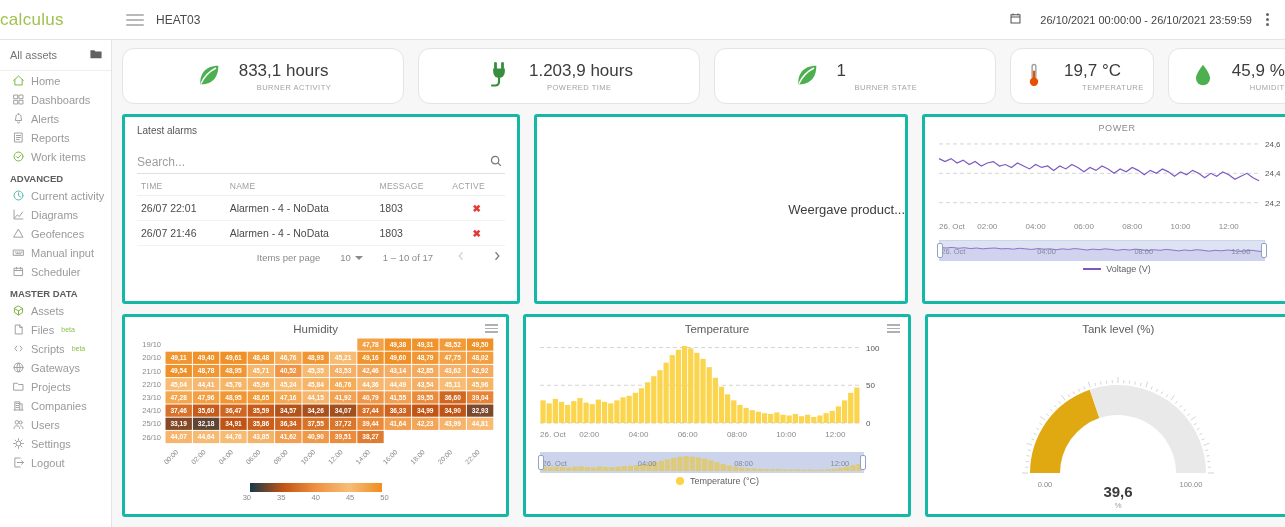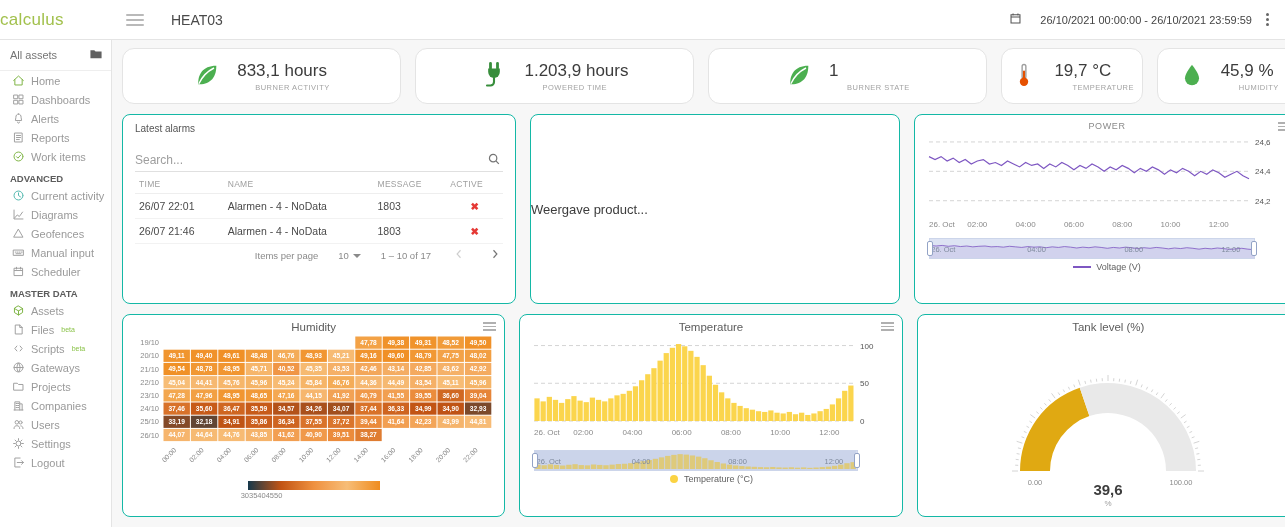--- a/index.html
+++ b/index.html
@@ -4,21 +4,21 @@
 <style>
   * { box-sizing: border-box; margin: 0; padding: 0; }
   html,body { width:1285px; height:527px; overflow:hidden; }
   body { font-family:"Liberation Sans", sans-serif; background:#f7f7f7; color:#333; font-size:12px; }
 
   
   .topbar { height:40px; background:#fff; border-bottom:1px solid #e4e4e4; display:flex; align-items:center; }
   .logo { width:112px; padding-left:0; font-size:17px; color:#a2c14d; letter-spacing:.3px; }
   .hamburger { margin-left:14px; width:18px; cursor:pointer; display:flex; flex-direction:column; gap:3px; background:none; border:none; }
   .hamburger span { height:2px; background:#b9b9b9; border-radius:1px; }
-  .page-title { margin-left:27px; font-size:14px; color:#4a4a4a; }
+  .page-title { margin-left:12px; font-size:12px; color:#4a4a4a; }
   .top-spacer { flex:1; }
   .daterange { display:flex; align-items:center; gap:18px; font-size:11px; color:#444; cursor:pointer; }
   .kebab { margin:0 10px 0 8px; background:none; border:none; cursor:pointer; padding:4px 6px; }
   .kebab i { display:block; width:3px; height:3px; background:#666; border-radius:50%; margin:2px auto; }
 
   
   .shell { display:flex; height:487px; }
   .sidebar { width:112px; background:#fff; border-right:1px solid #e4e4e4; padding-top:6px; overflow:hidden; flex:none; }
   .assets-row { display:flex; align-items:center; justify-content:space-between; padding:2px 8px 8px 10px; border-bottom:1px solid #eee; color:#757575; font-size:11px; }
   .nav-item { display:flex; align-items:center; gap:6px; padding:3px 12px; font-size:11px; color:#9a9a9a; cursor:pointer; white-space:nowrap; }
@@ -33,59 +33,59 @@
   .kpi-card { background:#fff; border:1px solid #e4e4e4; border-radius:12px; display:flex; align-items:center; justify-content:center; gap:16px; }
   .kpi-card.wide { flex:2.03; }
   .kpi-card.narrow { flex:1.03; }
   .kpi-value { font-size:17px; color:#3c3c3c; }
   .kpi-label { font-size:7.5px; color:#a3a3a3; letter-spacing:.5px; margin-top:2px;padding-left:18px; }
 
   
   .grid-row { display:flex; gap:14px; }
   .row2 { height:190px; }
   .row3 { height:203px; }
-  .card { background:#fff; border:1px solid #14b8a6; border-radius:8px; position:relative; flex:1; overflow:hidden; }
+  .card { background:#fff; border:3px solid #14b8a6; border-radius:3px; position:relative; flex:1; overflow:hidden; }
 
   
   .alarms-card { padding:8px 12px 4px; }
   .card-title { font-size:10px; color:#555; }
   .search-wrap { position:relative; margin-top:16px; }
   .search-wrap input { width:100%; border:none; border-bottom:1px solid #e0e0e0; outline:none; font-size:12px; padding:3px 22px 4px 0; color:#444; background:transparent; font-family:inherit; }
   .search-wrap input::placeholder { color:#9e9e9e; }
   .search-icon { position:absolute; right:2px; top:2px; }
   table.alarms { width:100%; border-collapse:collapse; margin-top:3px; }
   table.alarms th { font-size:8.5px; color:#9e9e9e; text-align:left; font-weight:normal; padding:4px 4px; border-bottom:1px solid #eee; letter-spacing:.3px; }
   table.alarms td { font-size:10.5px; color:#4a4a4a; padding:6px 4px; border-bottom:1px solid #f2f2f2; }
   td.active-cell, th.active-col { text-align:center; }
   .active-x { color:#e53935; font-size:10px; font-weight:bold; }
   .paginator { display:flex; justify-content:flex-end; align-items:center; gap:20px; font-size:9.5px; color:#8a8a8a; margin-top:4px; }
   .pgsize { display:flex; align-items:center; gap:4px; cursor:pointer; }
   .caret { width:0; height:0; border-left:4px solid transparent; border-right:4px solid transparent; border-top:4px solid #8a8a8a; }
   .pg-btn { background:none; border:none; cursor:pointer; padding:0 2px; }
 
   
-  .product-card { display:flex; align-items:center; justify-content:flex-start; }
+  .product-card { display:flex; align-items:center; justify-content:flex-end; }
   .product-text { font-size:13px; color:#3c3c3c; }
 
   
   .chart-card { padding:6px 8px 4px; display:flex; flex-direction:column; }
   .chart-title-sm { text-align:center; font-size:9px; color:#8a8a8a; letter-spacing:.6px; }
   .chart-title-md { text-align:center; font-size:11.5px; color:#5c5c5c; }
   .chart-menu { position:absolute; right:8px; top:7px; width:13px; cursor:pointer; background:none; border:none; display:flex; flex-direction:column; gap:2px; }
   .chart-menu span { height:1.6px; background:#b0b0b0; }
   .brush { position:relative; height:21px; background:#dde3f3; border:1px solid #ccd5ea; margin:3px 36px 0 6px; }
   .brush svg { display:block; }
   .brush-handle { position:absolute; top:2px; width:6px; height:15px; background:#fff; border:1px solid #93a3c6; border-radius:2px; cursor:ew-resize; }
   .brush-label { position:absolute; top:50%; transform:translateY(-50%); font-size:7.5px; color:#7f8a9d; white-space:nowrap; }
   .legend { display:flex; align-items:center; justify-content:center; gap:5px; margin-top:3px; font-size:9px; color:#616161; }
 
   
   .heat-legend { display:flex; flex-direction:column; align-items:center; margin-top:2px; }
   .heat-bar { width:132px; height:9px; background:linear-gradient(to right,#16394c,#c25414,#ef9140,#f7bd77,#ef8c1f); }
-  .heat-ticks { width:146px; display:flex; font-size:7.5px; color:#8a8a8a; margin-top:1px; }
+  .heat-ticks { width:146px; display:flex; justify-content:space-between; font-size:7.5px; color:#8a8a8a; margin-top:1px; }
 
   svg text { font-family:"Liberation Sans", sans-serif; }
 </style>
 </head>
 <body>
 
 <header class="topbar">
   <div class="logo">calculus</div>
   <button class="hamburger">
       <span></span>

